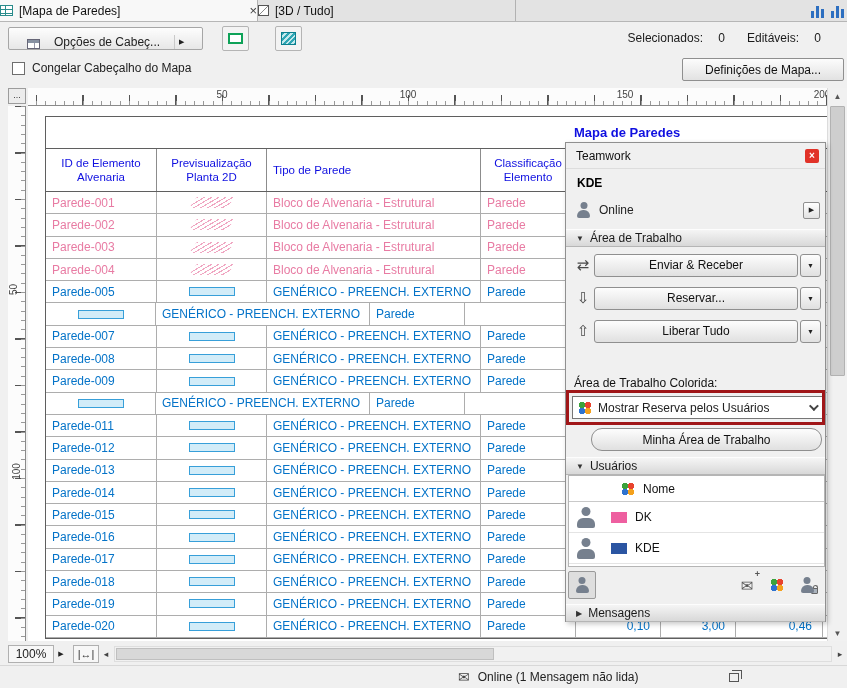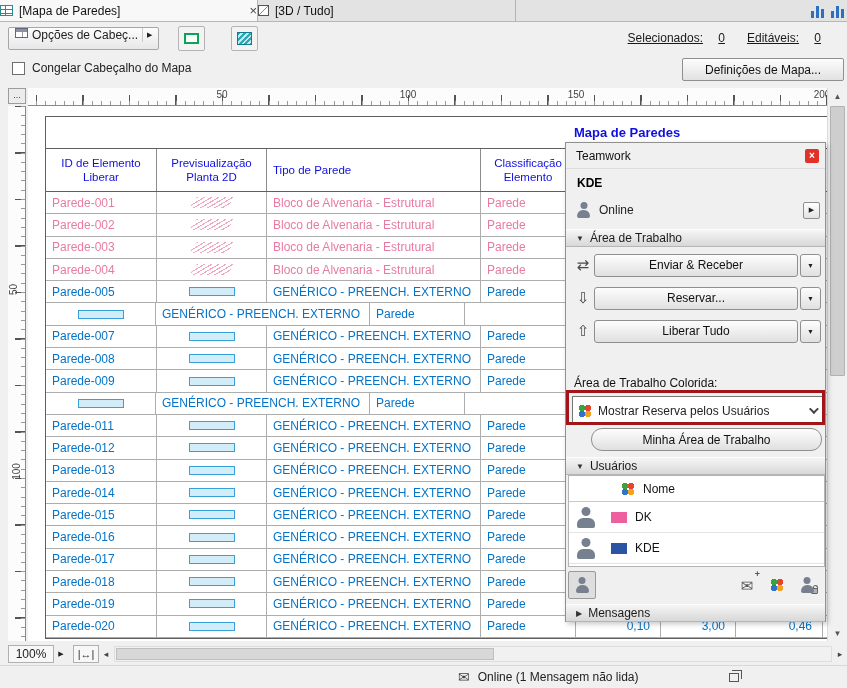--- a/index.html
+++ b/index.html
@@ -21,32 +21,32 @@
      linear-gradient(135deg, transparent 48%, #888 48%, #888 52%, transparent 52%), #fdfdfd; }
   .tabbar-right { margin-left:auto; display:flex; align-items:center; gap:5px; padding-right:2px; }
   .bldg-icon { width:15px; height:14px;
      background: linear-gradient(#2d6fc0,#2d6fc0) 1px 100%/3px 7px no-repeat,
                  linear-gradient(#2d6fc0,#2d6fc0) 6px 100%/3px 12px no-repeat,
                  linear-gradient(#2d6fc0,#2d6fc0) 11px 100%/3px 9px no-repeat; }
 
   
   .toolbar { position:absolute; left:0; top:23px; width:847px; height:30px; display:flex; align-items:center; }
   .tb-btn { height:23px; border:1px solid #a6a6a6; border-radius:2px; background:linear-gradient(#fdfdfd,#e7e7e7);
-            display:flex; align-items:flex-start; gap:4px; padding:0 6px; margin-left:8px; }
+            display:flex; align-items:flex-end; gap:14px; padding:0 18px; margin-left:8px; }
   .hdr-opt-icon { width:13px; height:10px; border:1px solid #667; background:
      linear-gradient(#8892a2,#8892a2) 0 0/100% 3px no-repeat,
      linear-gradient(#99a,#99a) 6px 0/1px 100% no-repeat, #fff; }
   .flyout-arrow { font-size:7px; color:#222; padding-left:4px; border-left:1px solid #c9c9c9; height:14px; display:flex; align-items:center; }
   .tb-iconbtn { width:27px; height:25px; border:1px solid #b4b4b4; border-radius:2px; background:#f3f3f3;
                 display:flex; align-items:center; justify-content:center; }
   .tb-iconbtn.first { margin-left:19px; }
   .tb-iconbtn.second { margin-left:26px; }
   .green-frame { width:15px; height:11px; border:2px solid #0ea258; background:#fff; }
   .teal-hatch { width:15px; height:13px; border:1px solid #0b7f8e; background:repeating-linear-gradient(135deg,#2fa6b4 0 2px,#c4e8ec 2px 4px); }
-  .tb-counters { margin-left:auto; display:flex; align-items:center; padding-right:26px; color:#1a1a1a;text-decoration:underline; }
+  .tb-counters { margin-left:auto; display:flex; align-items:center; padding-right:26px; color:#1a1a1a; }
   .tb-counters .val { min-width:14px; text-align:right; margin-left:8px; }
   .tb-counters .val.gap { margin-right:22px; }
 
   
   .freeze { position:absolute; left:12px; top:61px; display:flex; align-items:center; gap:7px; }
   .checkbox { width:13px; height:13px; background:#fff; border:1px solid #6e6e6e; }
   .defs-btn { position:absolute; right:3px; top:58px; width:162px; height:23px; border:1px solid #8f8f8f; border-radius:2px;
               background:linear-gradient(#fcfcfc,#e2e2e2); font-family:inherit; font-size:12px; color:#111; }
 
   
@@ -109,21 +109,21 @@
   .sec1 { top:86px; } .sec2 { top:314px; } .sec3 { top:461px; }
   .tri { font-size:8px; color:#333; }
   .pal-row { position:absolute; left:6px; right:4px; height:24px; display:flex; align-items:center; }
   .rowA { top:110px; } .rowB { top:143px; } .rowC { top:176px; }
   .row-icon { width:22px; font-size:15px; color:#4a4a4a; text-align:center; flex:none; }
   .pal-btn { flex:1; height:23px; border:1px solid #8f8f8f; border-radius:3px; background:linear-gradient(#fdfdfd,#e0e0e0);
              font-family:inherit; font-size:12px; color:#111; }
   .pal-drop { width:21px; height:23px; margin-left:2px; border:1px solid #8f8f8f; border-radius:3px;
               background:linear-gradient(#fdfdfd,#e0e0e0); font-size:7px; color:#222; }
   .pal-label { position:absolute; left:8px; top:233px; color:#111; }
-  .combo { position:absolute; left:6px; top:253px; width:252px; height:29px; background:#fff; border:1px solid #767676;
+  .combo { position:absolute; left:6px; top:253px; width:252px; height:23px; background:#fff; border:1px solid #767676;
            display:flex; align-items:center; gap:6px; padding:0 7px 0 5px; }
   .combo-text { white-space:nowrap; overflow:hidden; }
   .chevron { margin-left:auto; width:7px; height:7px; border-right:2px solid #444; border-bottom:2px solid #444;
              transform:rotate(45deg) translateY(-2px); }
   .pinwheel { width:14px; height:14px; flex:none; background:
      radial-gradient(circle at 4px 4px,   #3ba33b 0 3px, transparent 3px),
      radial-gradient(circle at 10px 4px,  #e8432e 0 3px, transparent 3px),
      radial-gradient(circle at 4px 10px,  #2e73d0 0 3px, transparent 3px),
      radial-gradient(circle at 10px 10px, #f4a11d 0 3px, transparent 3px); }
   .annot { position:absolute; left:0; top:247px; width:259px; height:35px; border:3px solid #a01618; z-index:30; pointer-events:none; }
@@ -214,41 +214,41 @@
     <span>Congelar Cabeçalho do Mapa</span>
   </div>
   <button class="defs-btn">Definições de Mapa...</button>
 
   <div class="corner-btn">...</div>
   <div class="ruler-h">
     <div class="ticks-h"></div>
     <div id="rh-nums">
         <span class="rh-num" style="left: 194px;">50</span>
         <span class="rh-num" style="left: 380px;">100</span>
-        <span class="rh-num" style="left: 548px;">150</span>
+        <span class="rh-num" style="left: 597px;">150</span>
         <span class="rh-num" style="left: 794px;">200</span>
       </div>
   </div>
   <div class="ruler-v">
     <div class="ticks-v"></div>
     <div id="rv-nums">
         <span class="rv-num" style="top: 178px;">50</span>
         <span class="rv-num" style="top: 360px;">100</span>
       </div>
   </div>
 
   <div class="content">
     <div class="sched">
       <div class="title-band">
         <span class="sched-title">Mapa de Paredes</span>
       </div>
       <div class="shead" id="sched-head">
           <div class="hcell hc1">
             <span>ID de Elemento</span>
-            <span>Liberar</span>
+            <span>Alvenaria</span>
           </div>
           <div class="hcell hc2">
             <span>Previsualização</span>
             <span>Planta 2D</span>
           </div>
           <div class="hcell hc3">
             <span>Tipo de Parede</span>
           </div>
           <div class="hcell hc4">
             <span>Classificação</span>

